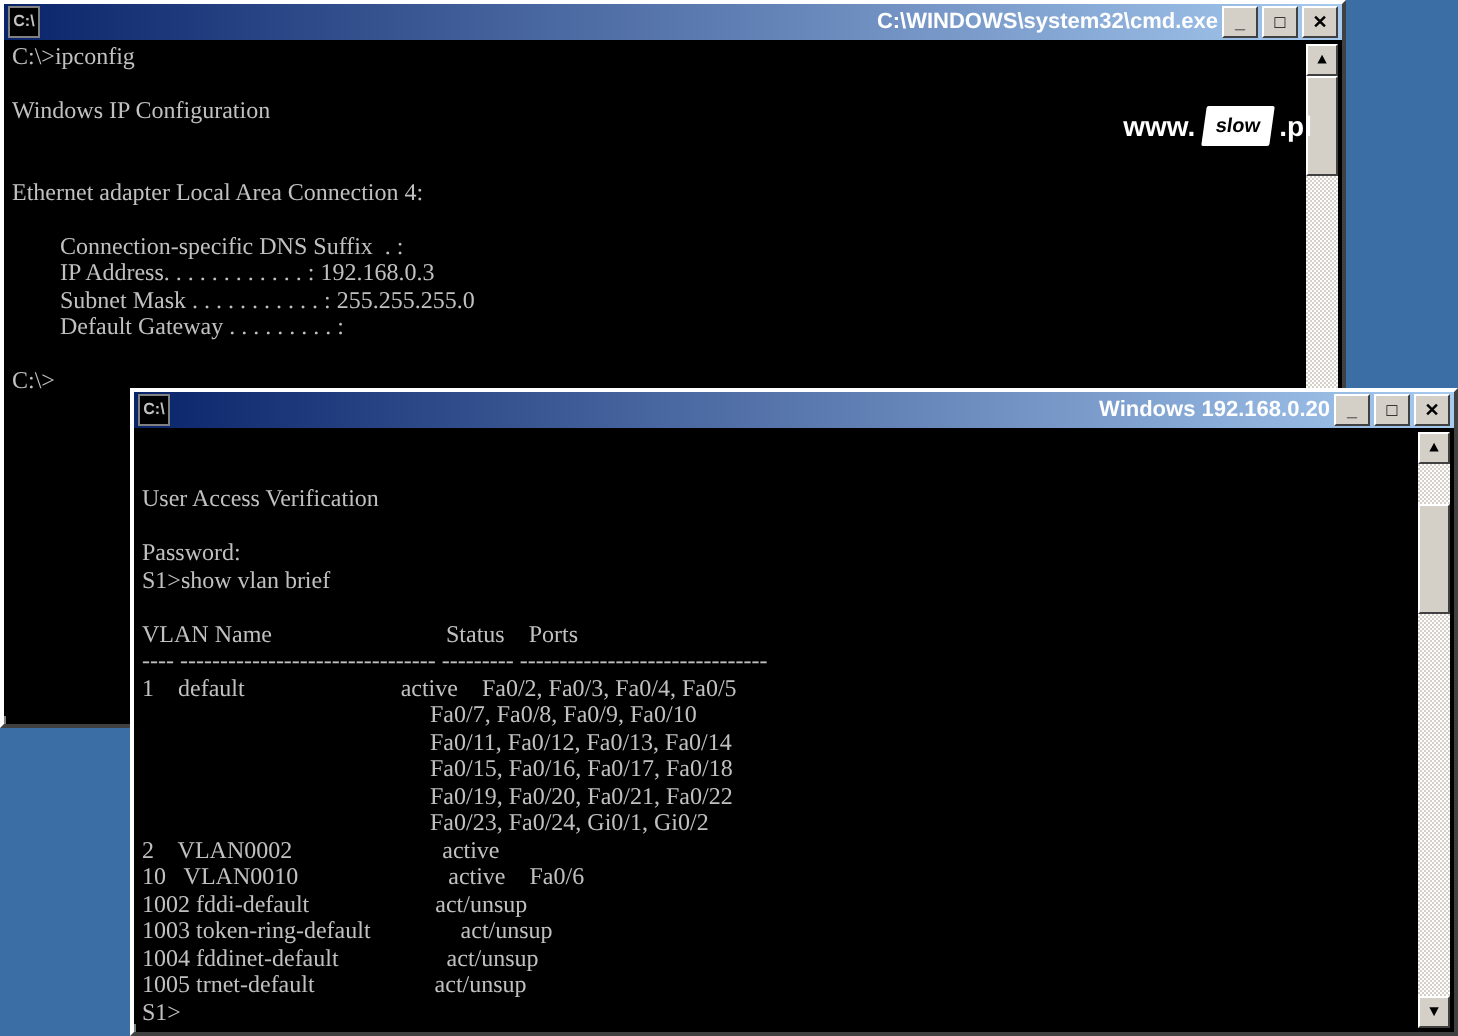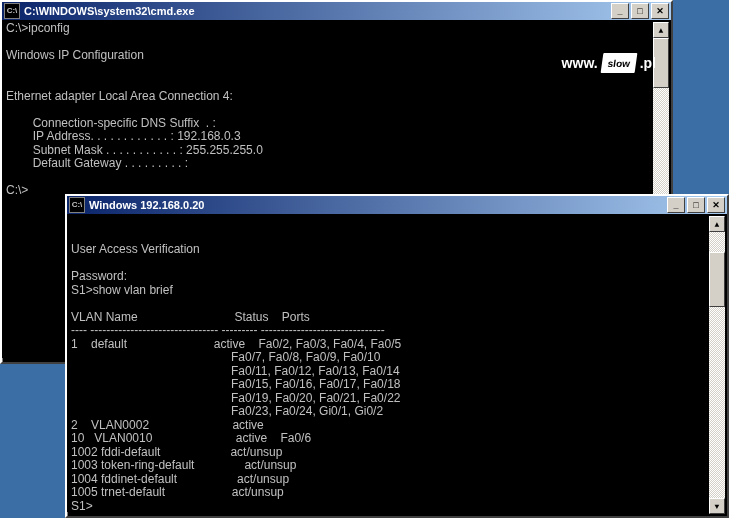--- a/index.html
+++ b/index.html
@@ -43,20 +43,21 @@
     color: #c0c0c0;
     display: flex;
     align-items: center;
     justify-content: center;
     line-height: 1;
   }
   .titlebar .title {
     flex: 1;
     white-space: nowrap;
     overflow: hidden;
+    text-align: right;
   }
   .winbtns {
     display: flex;
     gap: 0;
   }
   .winbtn {
     width: 16px;
     height: 14px;
     background: #d4d0c8;
     border: 1px solid;
@@ -71,21 +72,21 @@
     align-items: center;
     justify-content: center;
     margin-left: 2px;
     line-height: 1;
     font-weight: bold;
     cursor: default;
   }
   .terminal {
     background: #000000;
     color: #c0c0c0;
-    font-family: Liberation Sans, sans-serif;
+    font-family: Liberation Serif, serif;
     font-size: 12px;
     line-height: 13.5px;
     padding: 2px 4px;
     white-space: pre;
     overflow: hidden;
   }
   .scrollbar-v {
     position: absolute;
     right: 2px;
     top: 20px;

